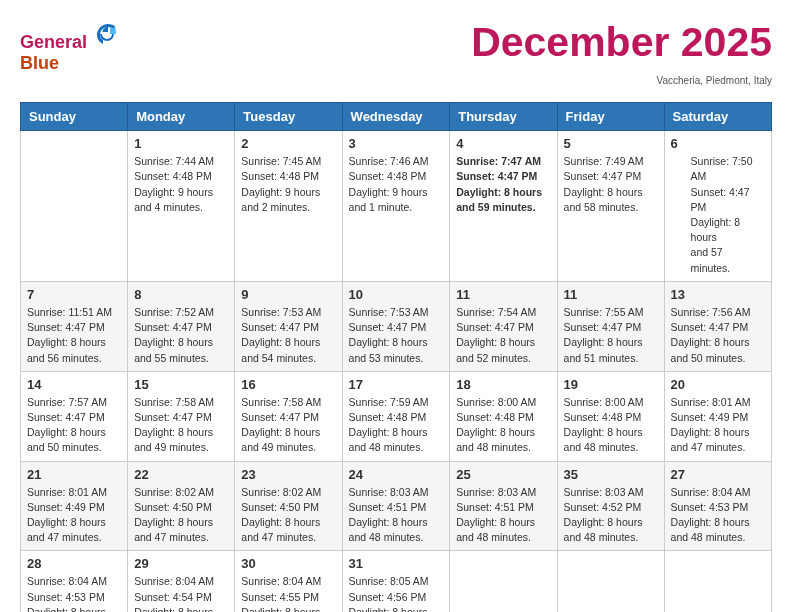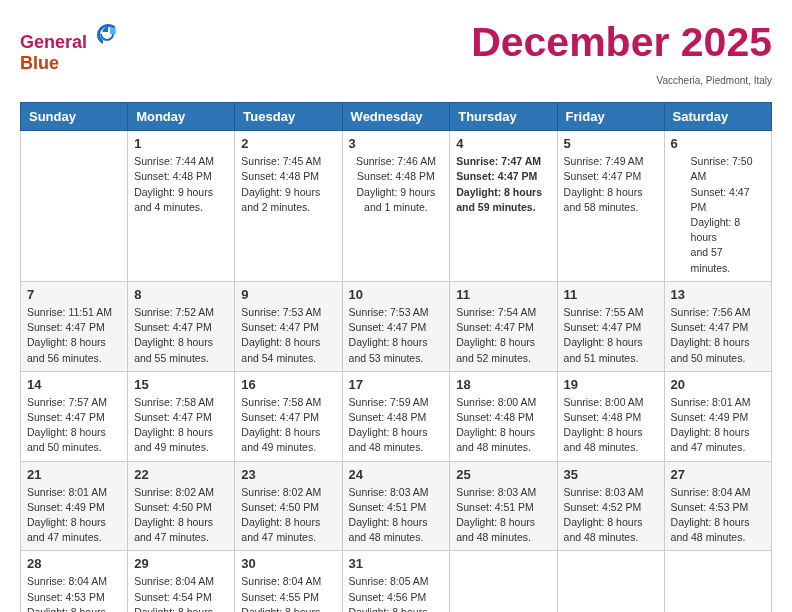--- a/index.html
+++ b/index.html
@@ -136,21 +136,21 @@
         </td>
         <td>
           <div class="day-number">2</div>
           <div class="day-info" style="white-space: pre-line;">Sunrise: 7:45 AM
 Sunset: 4:48 PM
 Daylight: 9 hours
 and 2 minutes.</div>
         </td>
         <td>
           <div class="day-number">3</div>
-          <div class="day-info" style="white-space: pre-line; text-align: center;">Sunrise: 7:46 AM
+          <div class="day-info" style="white-space: pre-line;">Sunrise: 7:46 AM
 Sunset: 4:48 PM
 Daylight: 9 hours
 and 1 minute.</div>
         </td>
         <td>
           <div class="day-number">4</div>
           <div class="day-info" style="white-space: pre-line; font-weight: bold;">Sunrise: 7:47 AM
 Sunset: 4:47 PM
 Daylight: 8 hours
 and 59 minutes.</div>

